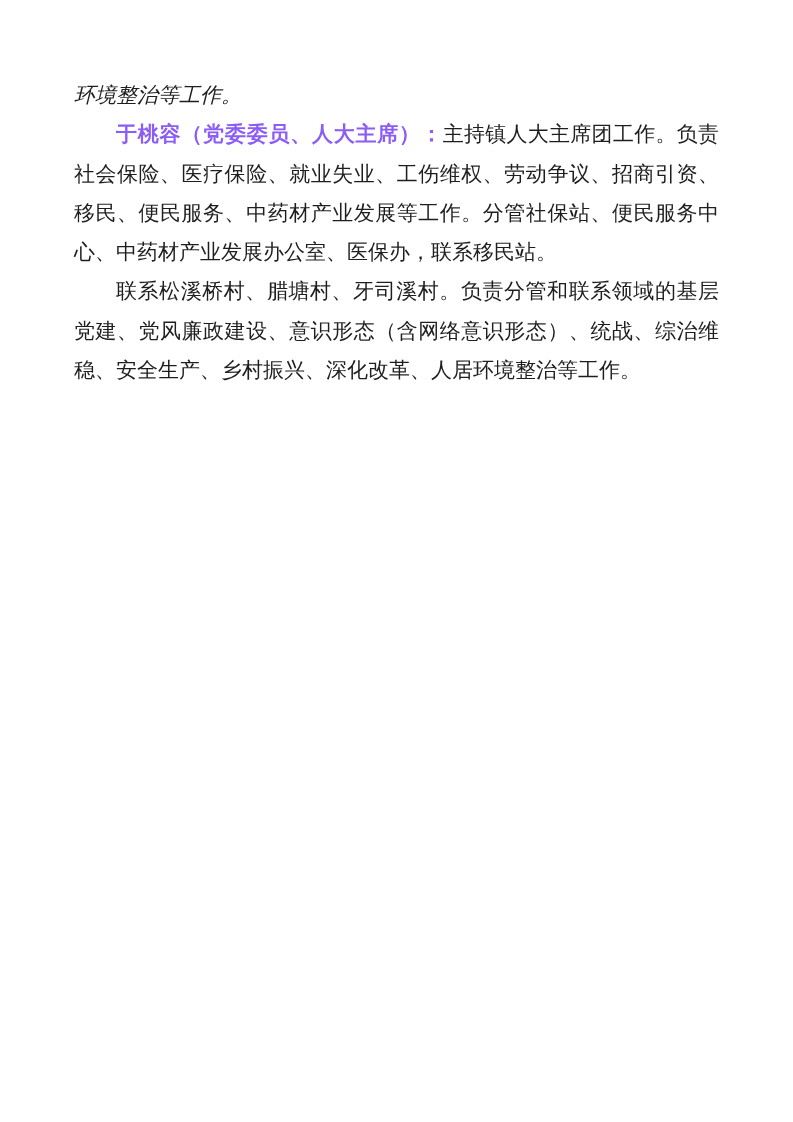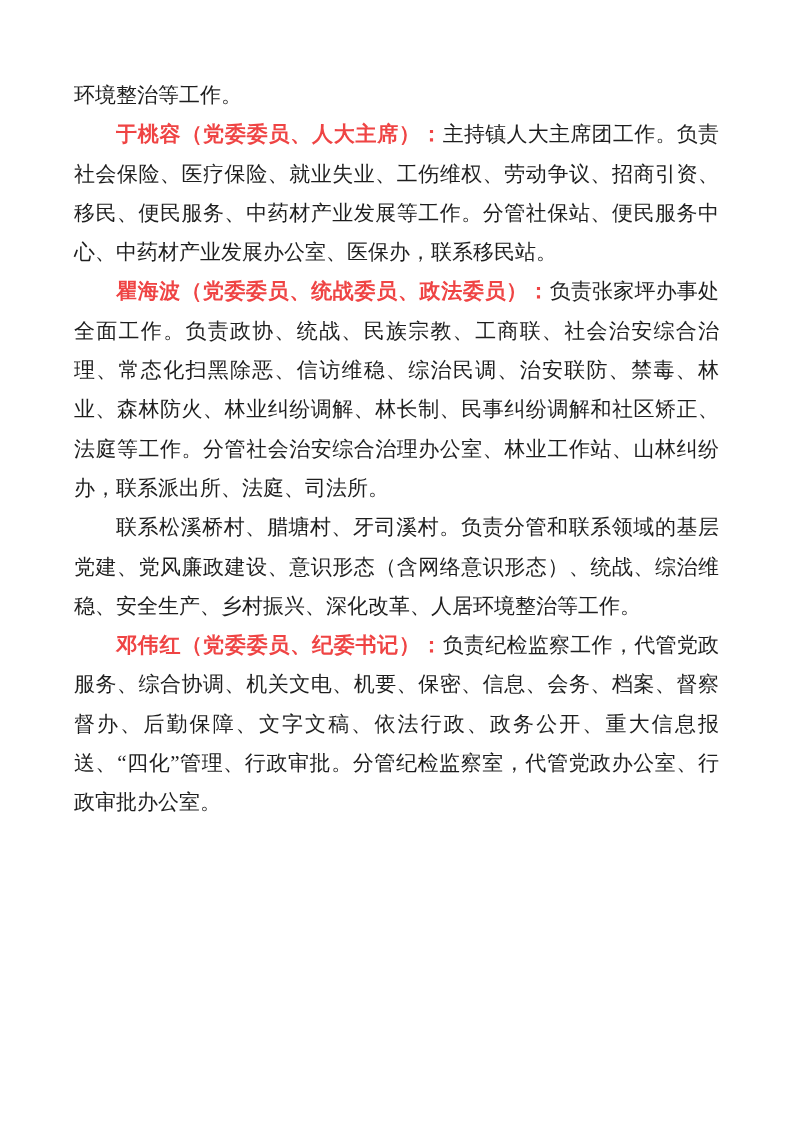--- a/index.html
+++ b/index.html
@@ -27,37 +27,36 @@
     text-justify: inter-character;
     word-break: break-all;
   }
   .content p {
     margin: 0;
     padding: 0;
     text-indent: 2em;
   }
   .content p.continuation {
     text-indent: 0;
+    font-style: italic;
   }
   .content p .lead {
     font-weight: 700;
-    color: #ef4444;
+    color: #8b5cf6;
     letter-spacing: 0.5px;
   }
 </style>
 </head>
 <body>
 
 <div class="page">
   <div class="content" id="paragraph-container">
   <p class="continuation"><span class="body-text">环境整治等工作。</span></p>
 
   <p class="entry"><span class="lead">于桃容（党委委员、人大主席）：</span><span class="body-text">主持镇人大主席团工作。负责社会保险、医疗保险、就业失业、工伤维权、劳动争议、招商引资、移民、便民服务、中药材产业发展等工作。分管社保站、便民服务中心、中药材产业发展办公室、医保办，联系移民站。</span></p>
 
 
-  <p class="entry"><span class="lead">瞿海波（党委委员、统战委员、政法委员）：</span><span class="body-text">负责张家坪办事处全面工作。负责政协、统战、民族宗教、工商联、社会治安综合治理、常态化扫黑除恶、信访维稳、综治民调、治安联防、禁毒、林业、森林防火、林业纠纷调解、林长制、民事纠纷调解和社区矫正、法庭等工作。分管社会治安综合治理办公室、林业工作站、山林纠纷办，联系派出所、法庭、司法所。</span></p>
 
   <p class="detail"><span class="body-text">联系松溪桥村、腊塘村、牙司溪村。负责分管和联系领域的基层党建、党风廉政建设、意识形态（含网络意识形态）、统战、综治维稳、安全生产、乡村振兴、深化改革、人居环境整治等工作。</span></p>
 
-  <p class="entry"><span class="lead">邓伟红（党委委员、纪委书记）：</span><span class="body-text">负责纪检监察工作，代管党政服务、综合协调、机关文电、机要、保密、信息、会务、档案、督察督办、后勤保障、文字文稿、依法行政、政务公开、重大信息报送、“四化”管理、行政审批。分管纪检监察室，代管党政办公室、行政审批办公室。</span></p>
 
 </div>
 </div>
 
 </body></html>

